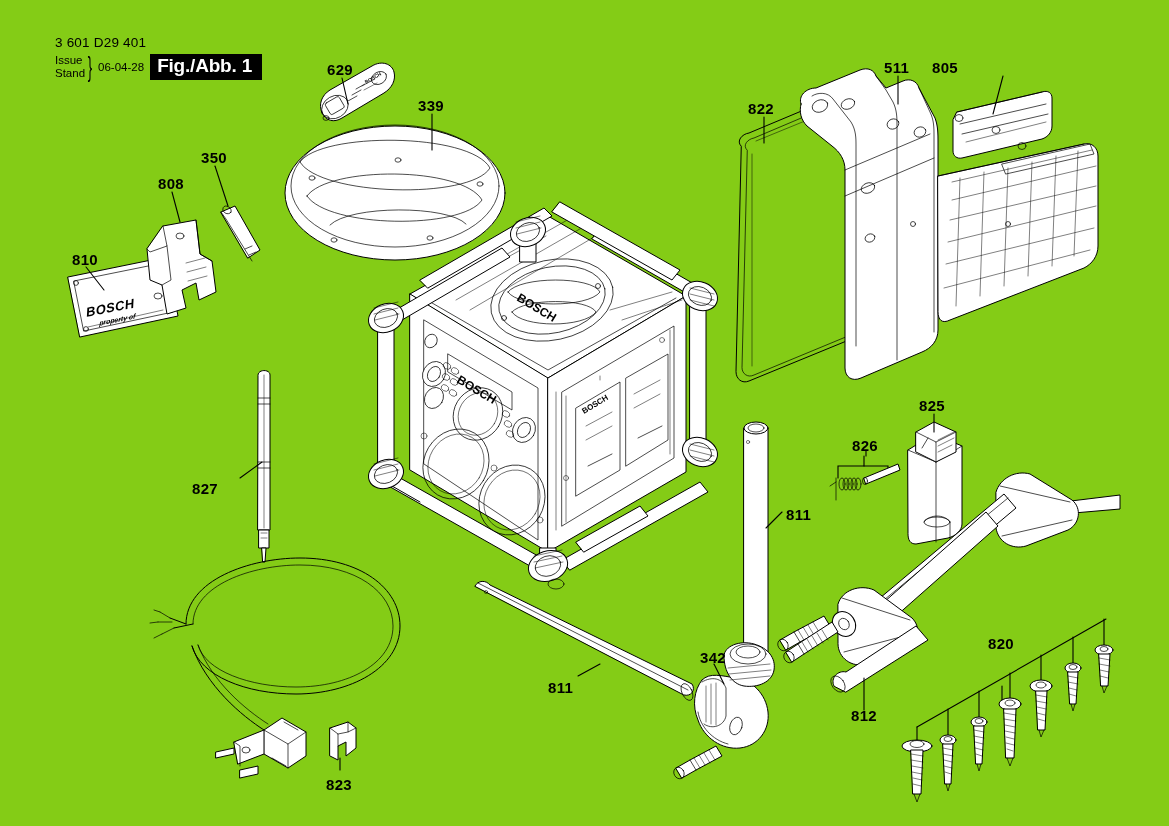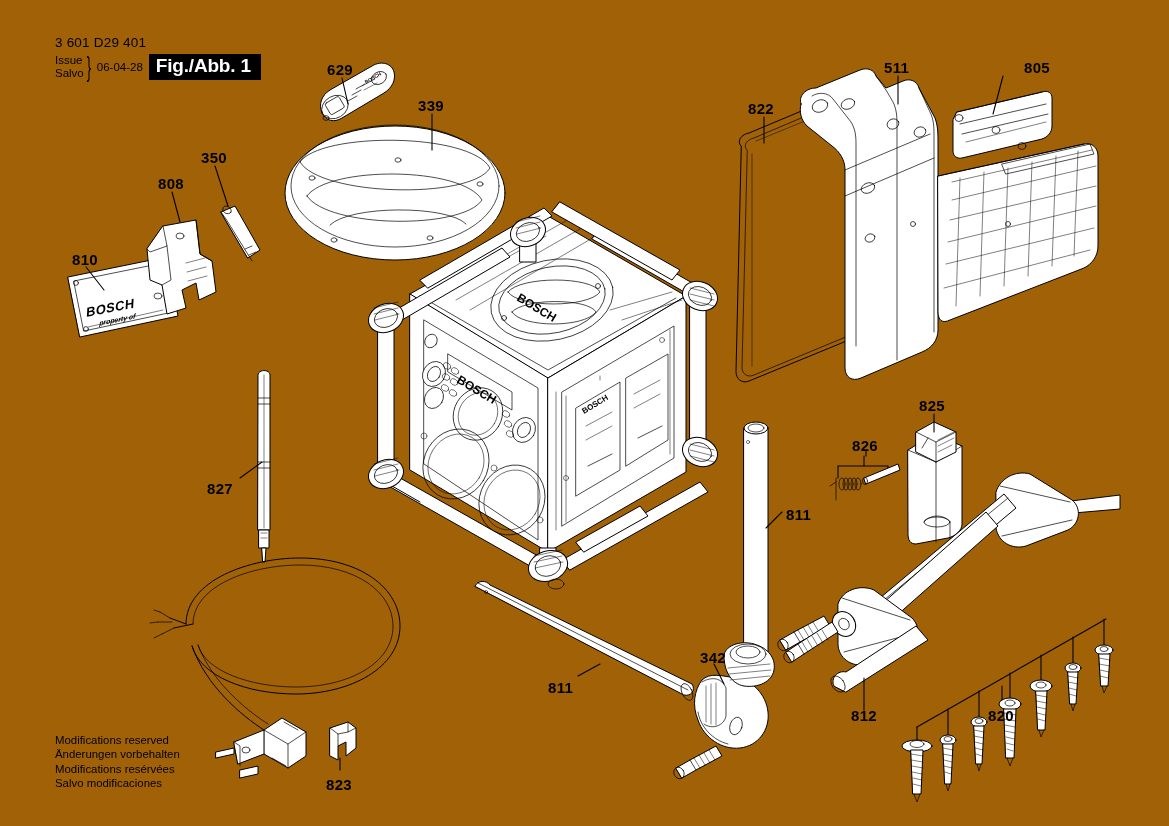--- a/index.html
+++ b/index.html
@@ -14,21 +14,21 @@
     position: relative;
     overflow: hidden;
     color: #000;
   }
 
   #sheet {
     position: absolute;
     left: 0; top: 0;
     width: 1169px;
     height: 826px;
-    background: #a16207;
+    background: #84cc16;
   }
 
   
   .hdr {
     position: absolute;
     left: 55px;
     top: 36px;
     line-height: 1.05;
   }
   .hdr-order {
@@ -150,34 +150,28 @@
 </head>
 <body>
 
 <div id="sheet">
 
   <div class="hdr">
     <div class="hdr-order">3 601 D29 401</div>
     <div class="hdr-row2">
       <div class="issue-stand">
         <span>Issue</span>
-        <span>Salvo</span>
+        <span>Stand</span>
       </div>
       <span class="brace">}</span>
       <span class="hdr-date">06-04-28</span>
       <span class="fig-badge">Fig./Abb. 1</span>
     </div>
   </div>
 
-  <div class="footer">
-    <div>Modifications reserved</div>
-    <div>Änderungen vorbehalten</div>
-    <div>Modifications resérvées</div>
-    <div>Salvo modificaciones</div>
-  </div>
 
   <svg id="art" viewBox="0 0 1169 826">
 
     <g>
       <path class="fillw" d="M68 277 L166 257 L178 316 L80 337 Z"></path>
       <path class="thin" d="M74 281 L163 263 L173 312 L84 331 Z"></path>
       <circle class="thin" cx="76" cy="283" r="2.4"></circle>
       <circle class="thin" cx="161" cy="265" r="2.4"></circle>
       <circle class="thin" cx="171" cy="310" r="2.4"></circle>
       <circle class="thin" cx="86" cy="329" r="2.4"></circle>
@@ -759,24 +753,24 @@
 
   </svg>
 
   <div class="callout" style="left:72px;  top:252px;">810</div>
   <div class="callout" style="left:158px; top:176px;">808</div>
   <div class="callout" style="left:201px; top:150px;">350</div>
   <div class="callout" style="left:327px; top:62px;">629</div>
   <div class="callout" style="left:418px; top:98px;">339</div>
   <div class="callout" style="left:748px; top:101px;">822</div>
   <div class="callout" style="left:884px; top:60px;">511</div>
-  <div class="callout" style="left:1024px; top:60px;">805</div>
+  <div class="callout" style="left:932px; top:60px;">805</div>
   <div class="callout" style="left:919px; top:398px;">825</div>
   <div class="callout" style="left:852px; top:438px;">826</div>
-  <div class="callout" style="left:207px; top:481px;">827</div>
+  <div class="callout" style="left:192px; top:481px;">827</div>
   <div class="callout" style="left:786px; top:507px;">811</div>
   <div class="callout" style="left:548px; top:680px;">811</div>
   <div class="callout" style="left:700px; top:650px;">342</div>
   <div class="callout" style="left:851px; top:700px;margin-top:8px;">812</div>
-  <div class="callout" style="left:988px; top:708px;">820</div>
+  <div class="callout" style="left:988px; top:636px;">820</div>
   <div class="callout" style="left:326px; top:777px;">823</div>
 
 </div>
 
 </body></html>

